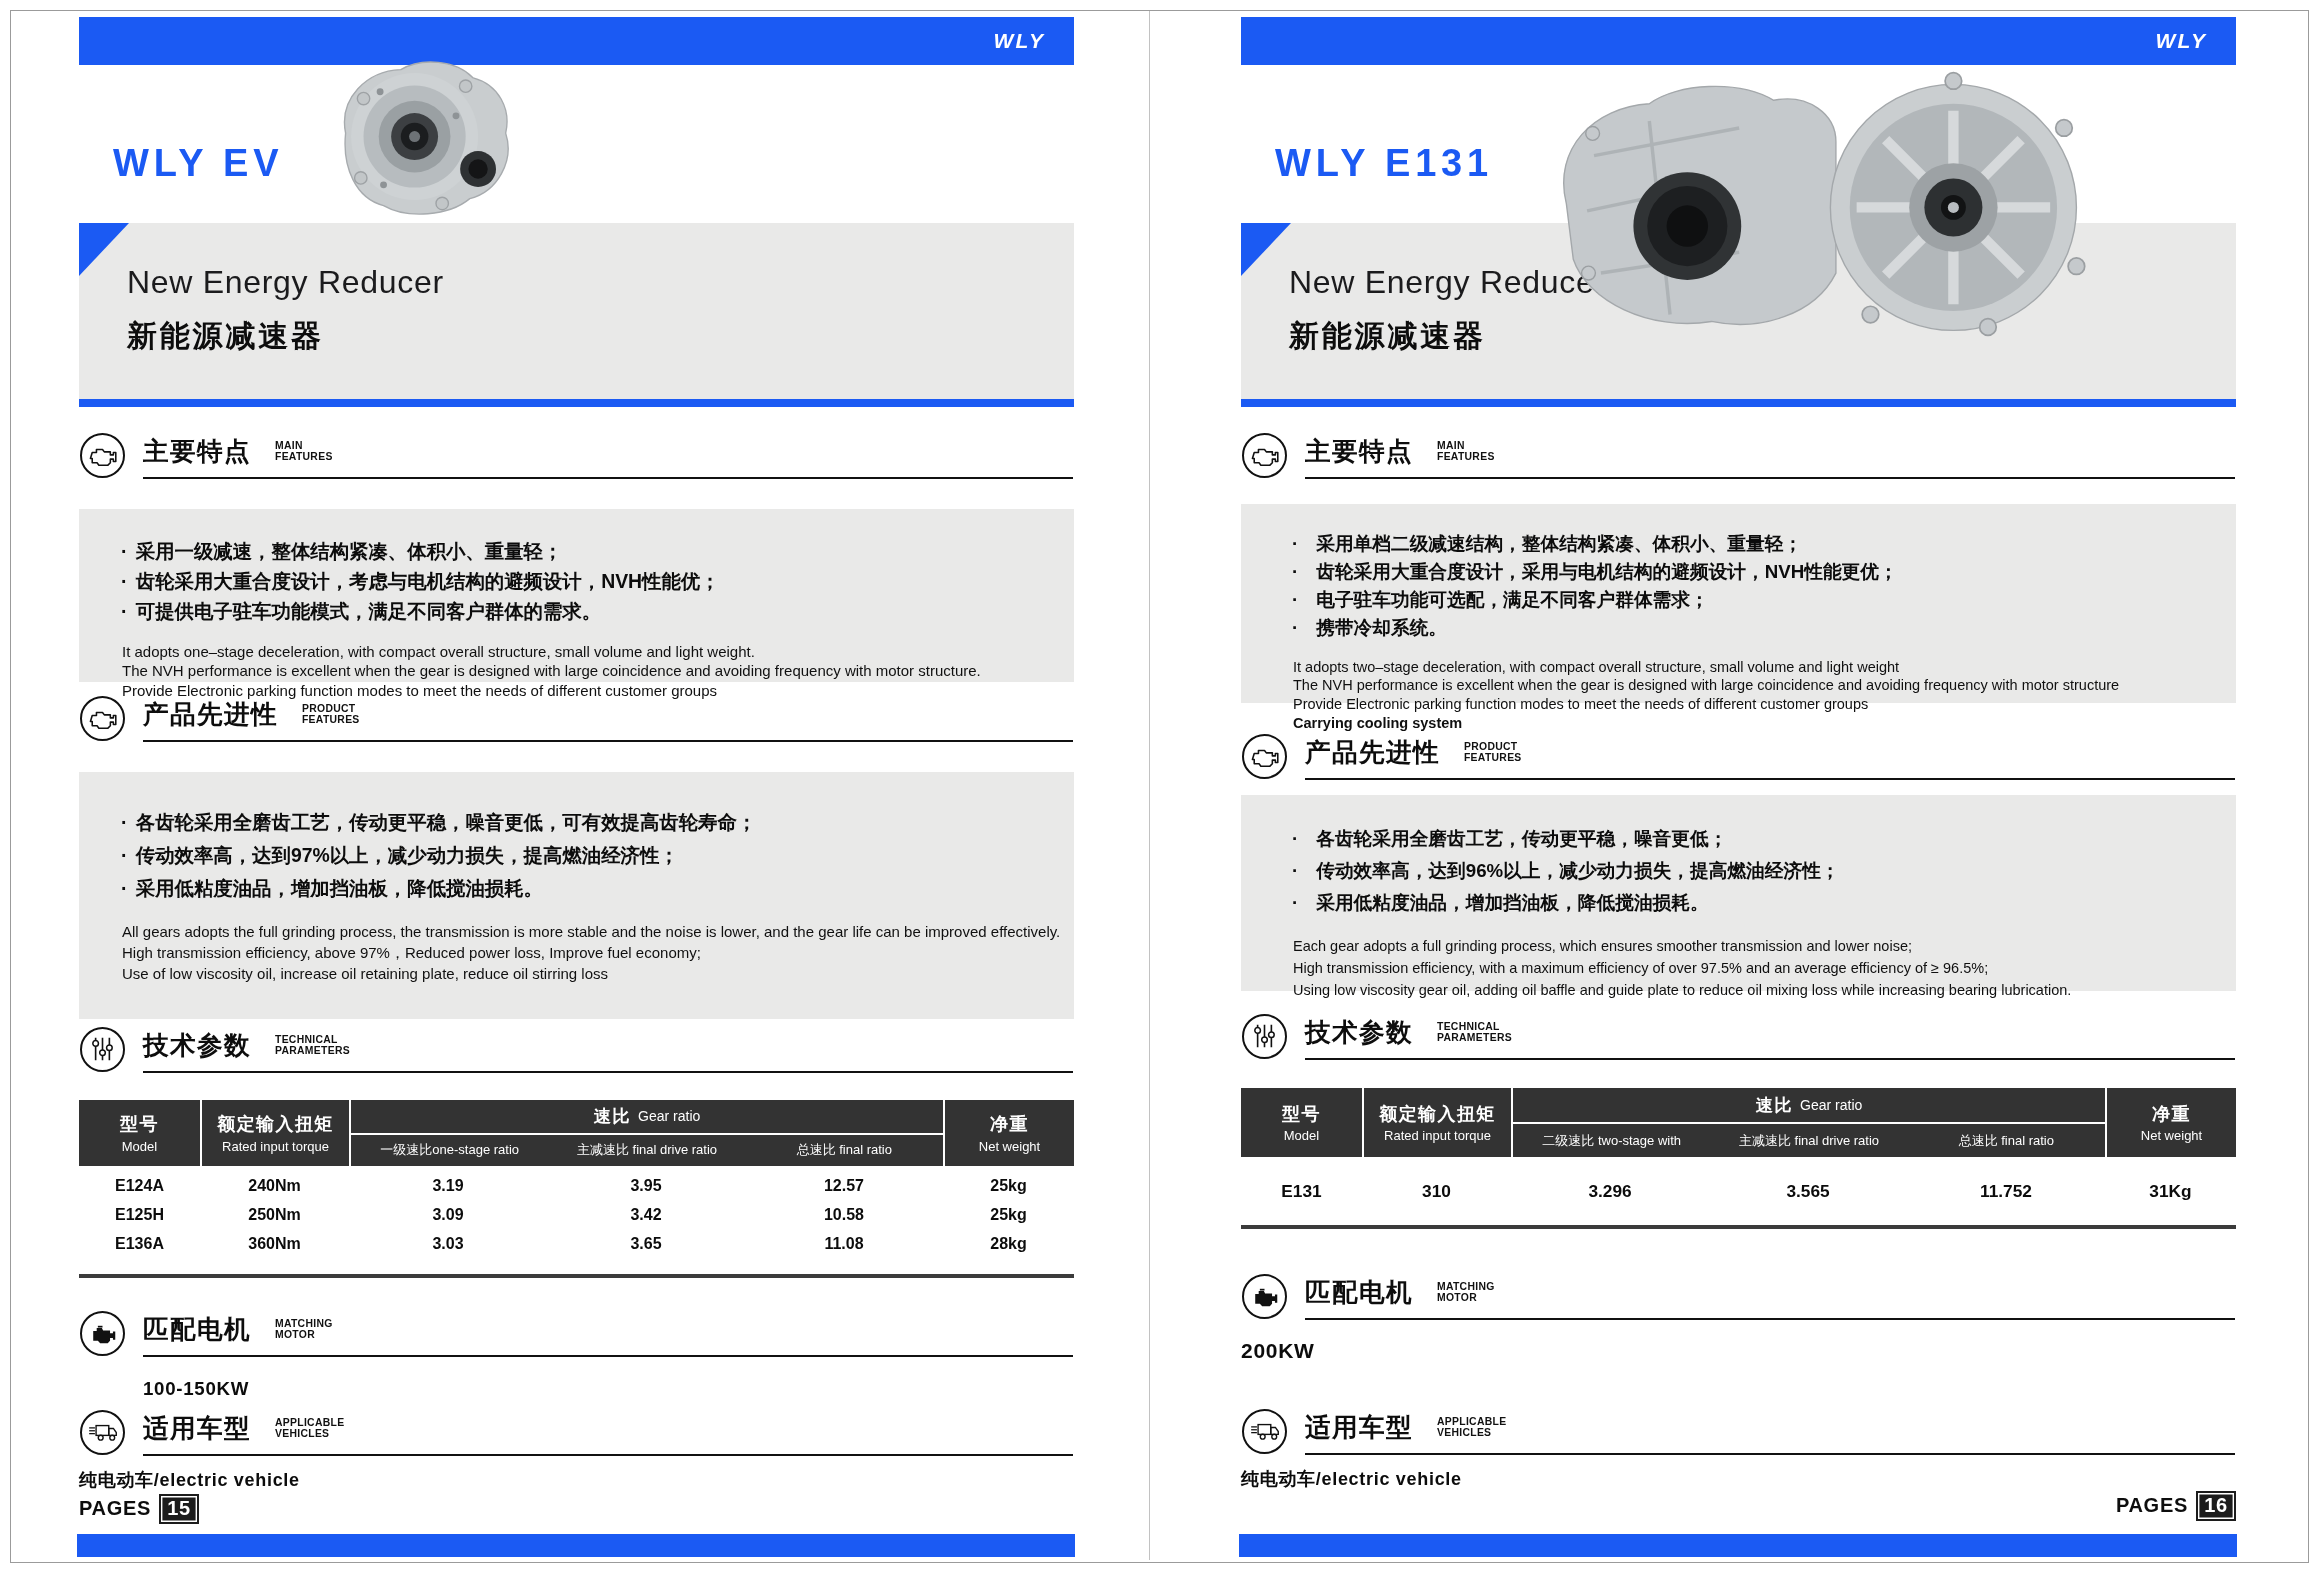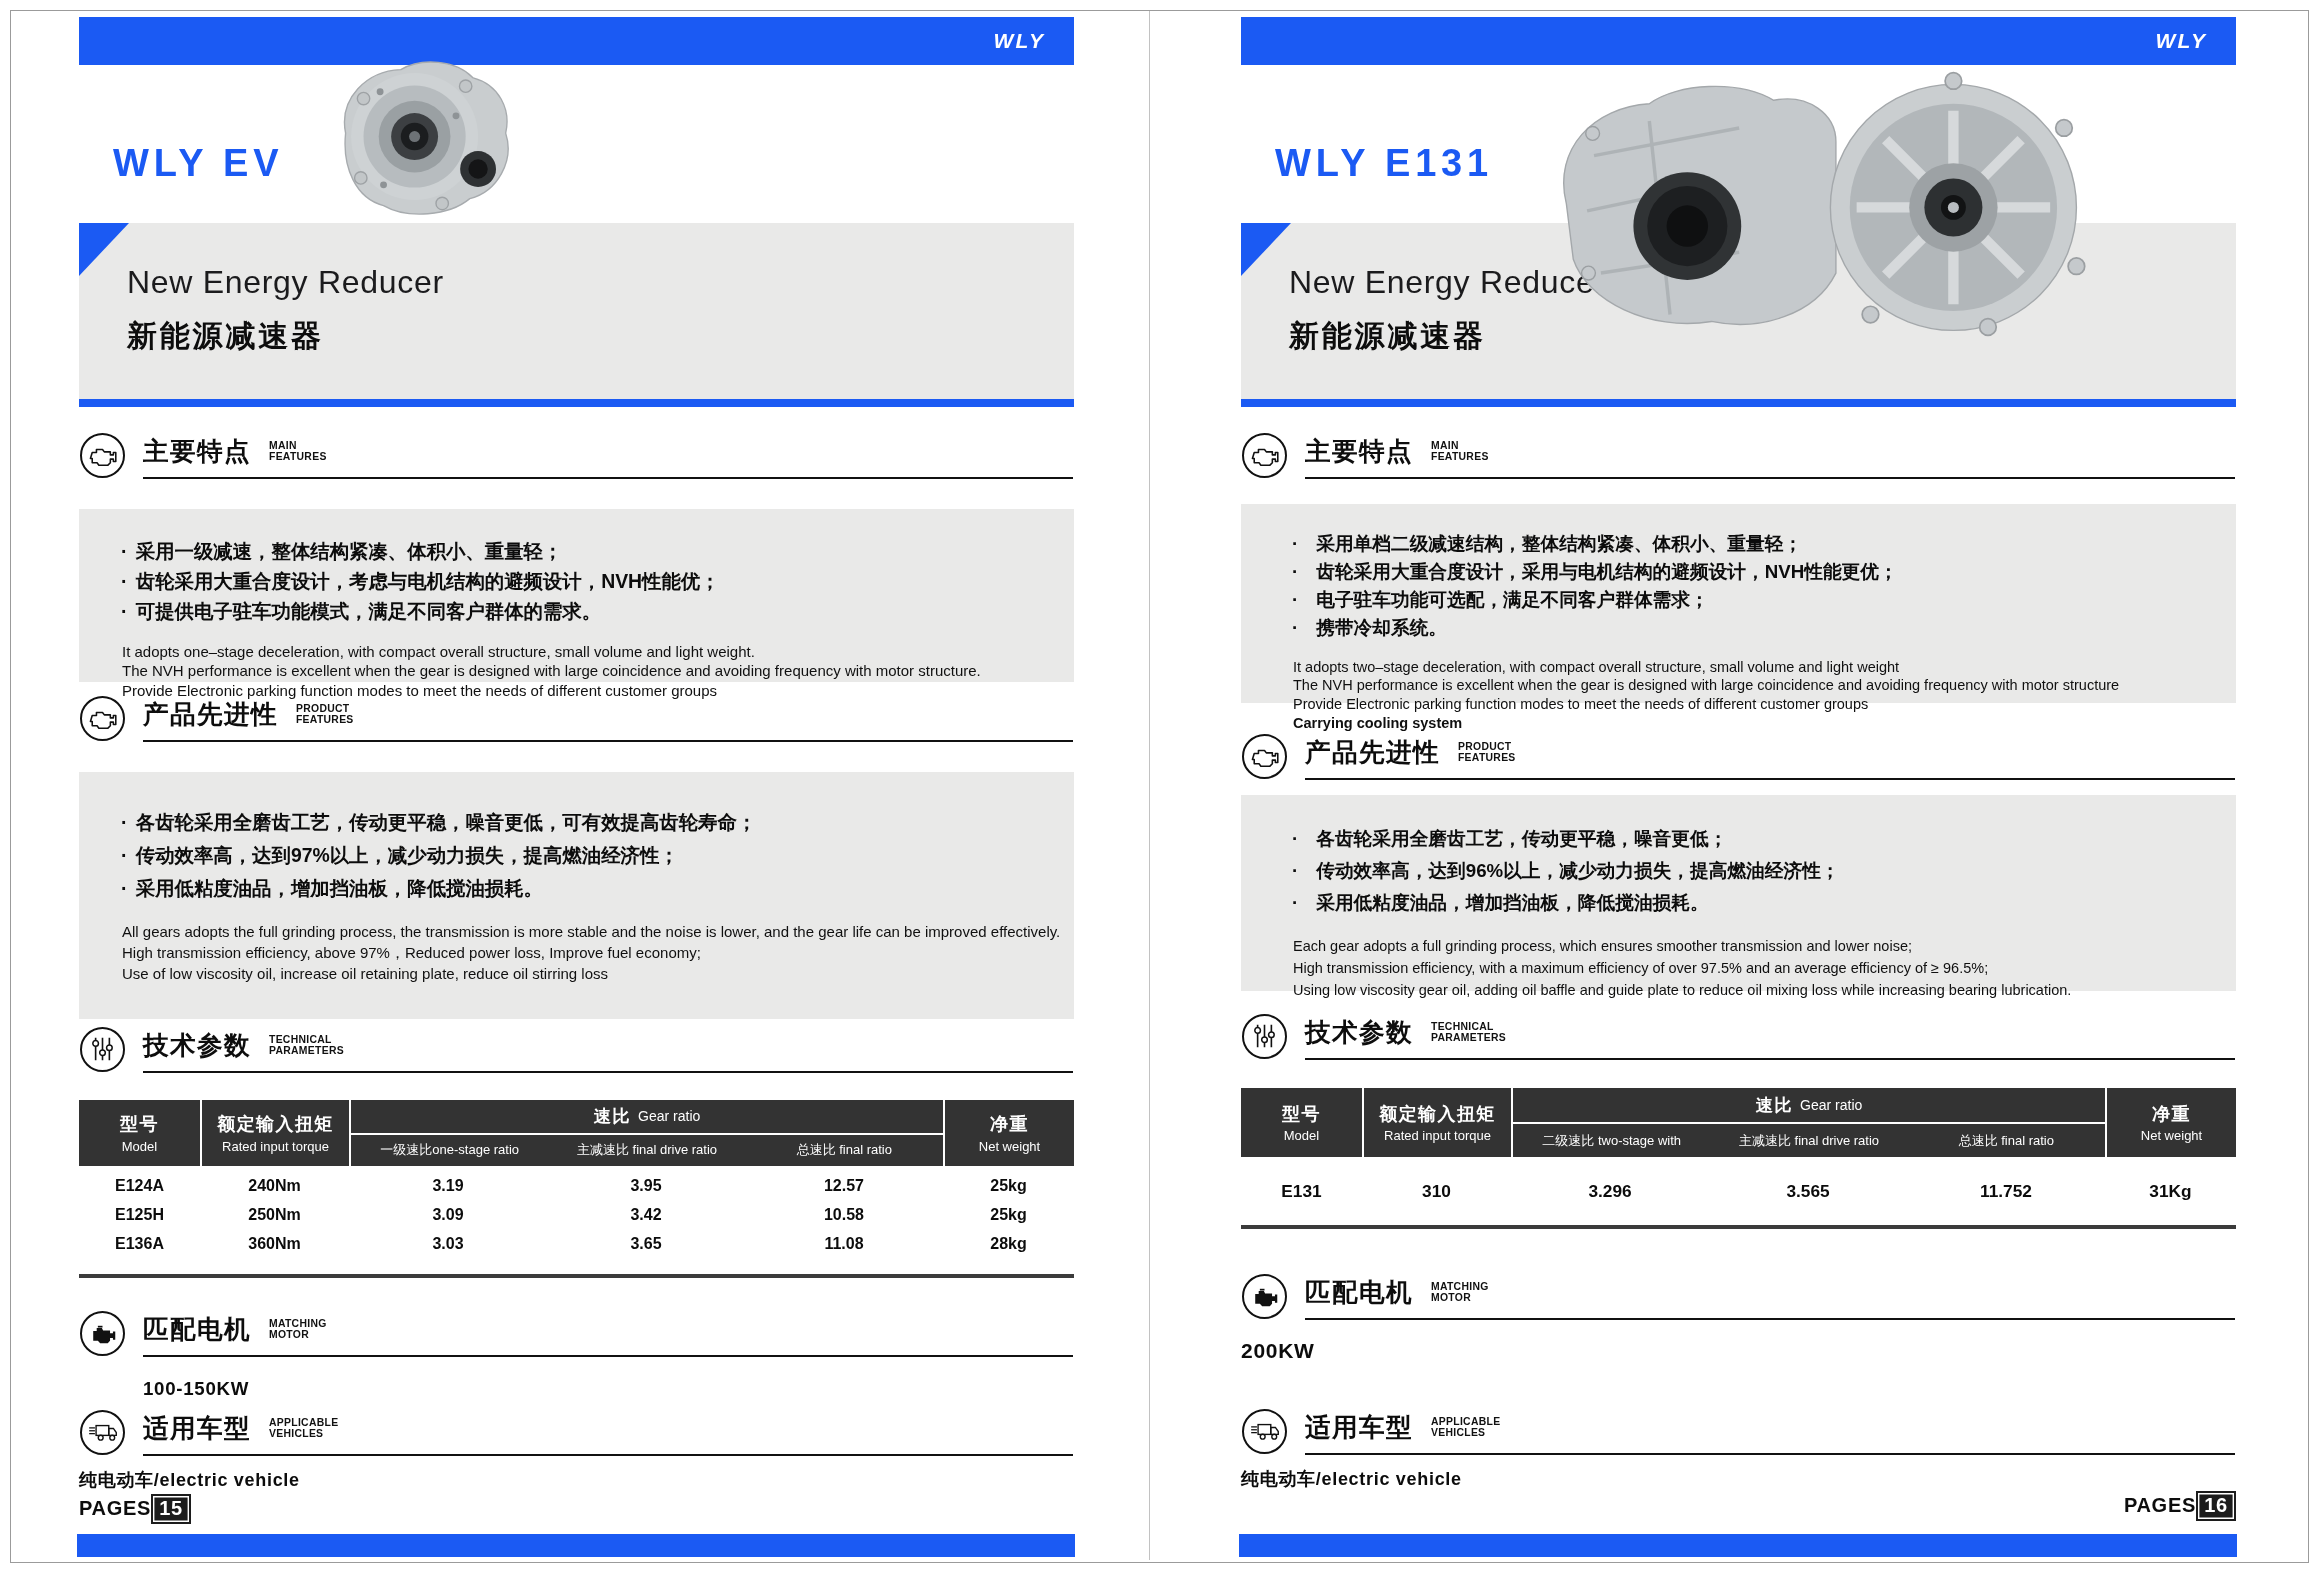--- a/index.html
+++ b/index.html
@@ -16,21 +16,21 @@
   
   .banner{position:absolute;left:79px;top:223px;width:995px;height:177px;background:#e9e9e8;}
   .b-tri{position:absolute;left:0;top:0;width:0;height:0;border-top:53px solid #1b5af3;border-right:50px solid transparent;}
   .b-en{position:absolute;left:48px;top:41px;font-size:32px;font-weight:400;color:#1b1b1d;letter-spacing:0.7px;}
   .b-zh{position:absolute;left:48px;top:93px;font-size:30px;font-weight:900;color:#0d0d0d;letter-spacing:2.8px;}
   .b-underline{position:absolute;left:79px;top:399px;width:995px;height:8.3px;background:#1b5af3;}
   
   .sec{position:absolute;left:79px;width:995px;height:51px;}
   .sec .circ{position:absolute;left:1.4px;top:-1.4px;width:41px;height:41px;border:2.1px solid #111;border-radius:50%;
              display:flex;align-items:center;justify-content:center;background:transparent;}
-  .sec .titles{position:absolute;left:64px;top:0;display:flex;align-items:flex-start;gap:18px;}
+  .sec .titles{position:absolute;left:64px;top:0;display:flex;align-items:flex-start;gap:24px;}
   .sec .zh{font-size:25.6px;font-weight:800;color:#0d0d0d;letter-spacing:1.4px;}
   .sec .en{font-size:10.4px;font-weight:700;line-height:11px;letter-spacing:0.3px;margin-top:6.2px;color:#111;}
   .sec .rule{position:absolute;left:64px;right:1.4px;top:43px;height:2.1px;background:#111;}
   
   .panel{position:absolute;left:79px;width:995px;background:#e9e9e8;box-sizing:border-box;}
   .panel ul{list-style:none;margin:16px;padding:11px 14px 0 26px;}
   .panel li{font-size:19.4px;font-weight:700;color:#0c0c0c;line-height:30px;white-space:nowrap;overflow:hidden;}
   .panel li::before{content:"·";font-weight:900;margin-right:8.3px;}
   .panel.sp li::before{margin-right:18px;}
   .panel .eng{margin:8.3px 14px 0 43px;}
@@ -50,21 +50,21 @@
   .gsub{flex:1;display:flex;}
   .gsub span{flex:1;display:flex;align-items:center;justify-content:center;font-size:13px;}
   .rows{margin-top:5.5px;}
   .trow{display:flex;height:29px;align-items:center;font-size:16px;font-weight:600;color:#0c0c0c;}
   .trow span{text-align:center;}
   .c1{width:121px;} .c2{width:149px;} .c3{width:198px;} .c4{width:198px;} .c5{width:198px;} .c6{width:131px;}
   .bline{height:4.8px;background:#3b3b3b;margin-top:15px;}
   
   .value{position:absolute;left:143px;font-size:18.7px;font-weight:700;color:#0c0c0c;letter-spacing:0.7px;}
   .footer{position:absolute;font-size:20px;font-weight:800;color:#0d0d0d;letter-spacing:0.7px;}
-  .pageno{display:inline-block;background:#1c1c1c;color:#fff;padding:0.7px 6.2px 2.1px 6.2px;margin-left:0;
+  .pageno{display:inline-block;background:#1c1c1c;color:#fff;padding:0.7px 6.2px 2.1px 6.2px;margin-left:8px;
           box-shadow:inset 0 0 0 1.4px #fff;border:2.1px solid #1c1c1c;font-weight:800;}
   .botbar{position:absolute;left:77px;top:1534px;width:998px;height:23px;background:#1b5af3;}
   .photo{position:absolute;}
   svg{display:block;}
 </style>
 </head>
 <body>
 
 <div id="canvas">
   <div class="sheet"></div>

